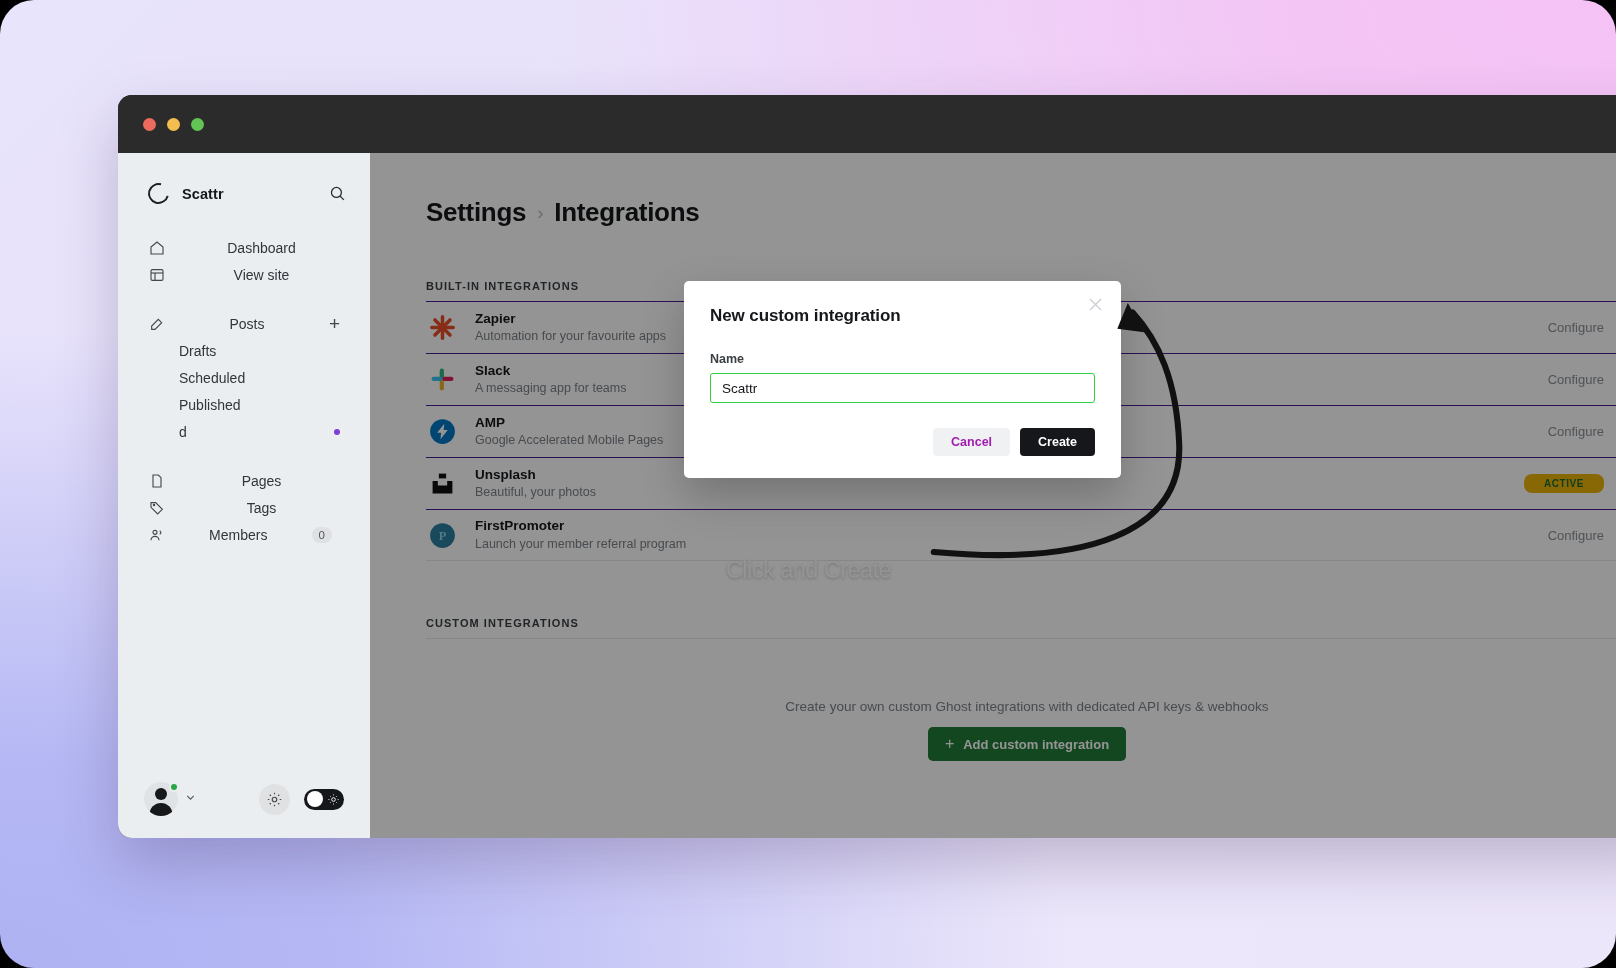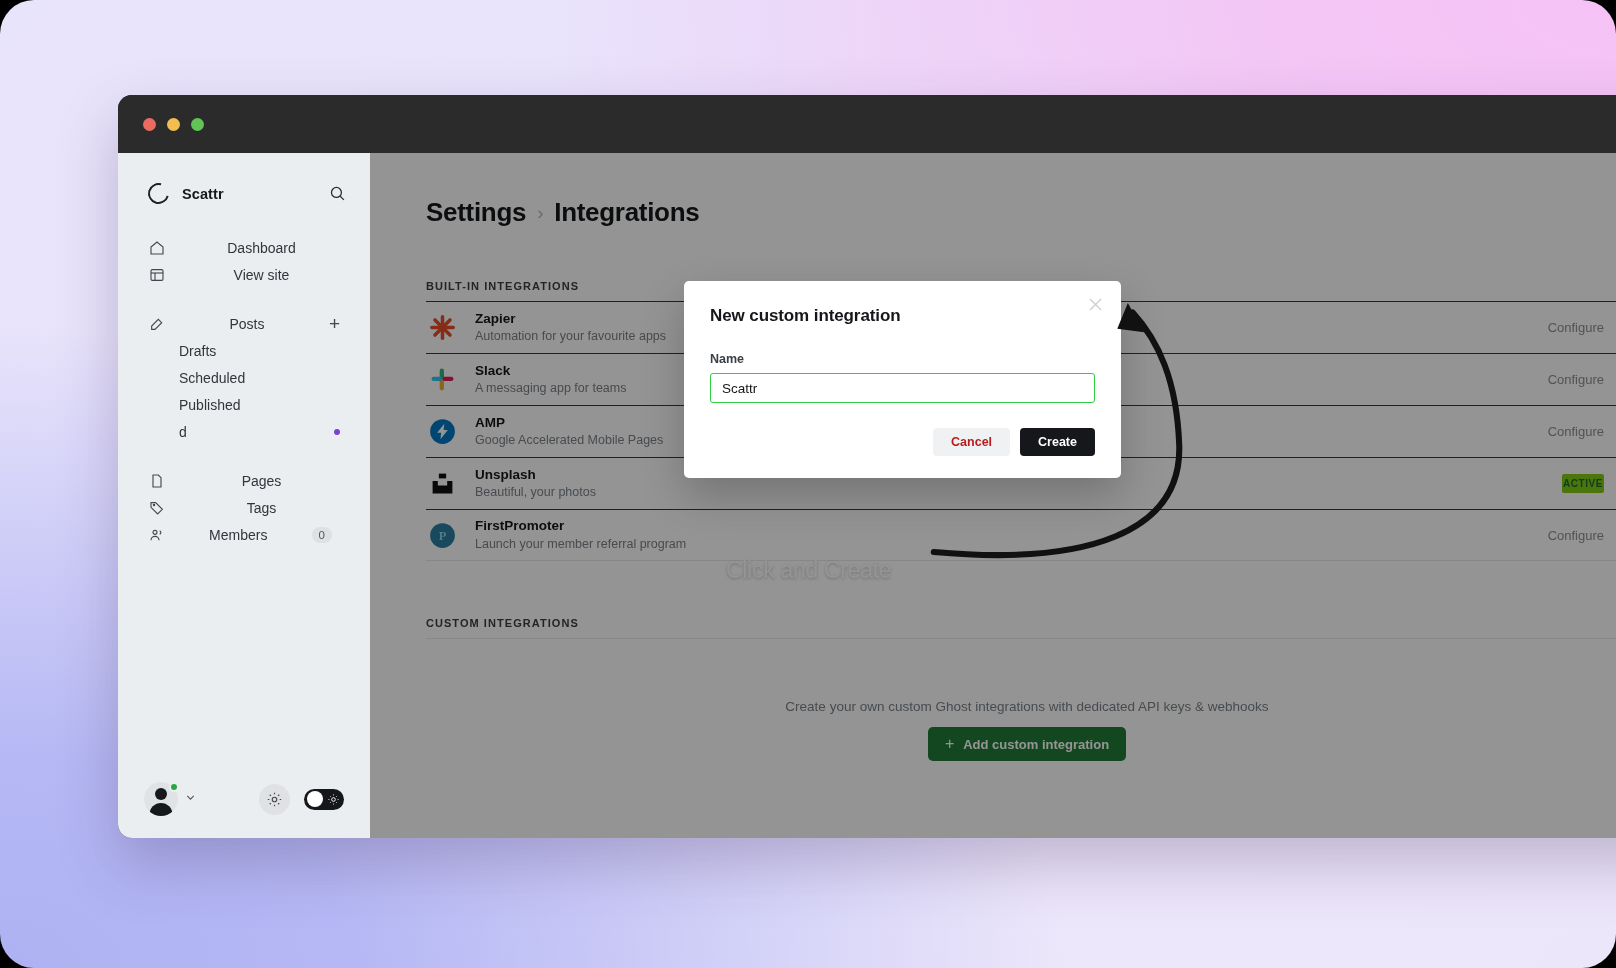--- a/index.html
+++ b/index.html
@@ -162,23 +162,23 @@
   }
   .int-text { flex: 1; min-width: 0; }
   .int-name { font-size: 13.5px; font-weight: 700; color: #15171a; line-height: 1.35; }
   .int-desc { font-size: 12.5px; color: #7c8288; line-height: 1.35; }
   .int-action {
     display: flex; align-items: center; gap: 11px;
     font-size: 13px; color: #8a9096;
   }
   .int-chev { color: #b4b9be; display: flex; }
   .badge-active {
-    background: #84cc16; color: #1c6b33;
+    background: #eab308; color: #1c6b33;
     font-size: 10px; font-weight: 700; letter-spacing: .55px;
-    padding: 4px 1px; border-radius: 2px;
+    padding: 4px 20px; border-radius: 8px;
   }
 
   .custom-section { margin-top: 56px; }
   .custom-divider { border-top: 1px solid #e6e9eb; margin-top: 9px; }
   .empty-state {
     text-align: center; padding-top: 60px;
   }
   .empty-text { font-size: 13.5px; color: #7c8288; }
   .btn-add {
     margin-top: 13px;
@@ -222,21 +222,21 @@
   .modal-actions {
     position: absolute; right: 26px; bottom: 22px;
     display: flex; gap: 10px;
   }
   .btn {
     border: none; border-radius: 4px;
     font-size: 12.5px; font-weight: 600;
     padding: 0 18px; height: 28px;
     font-family: "Liberation Sans", sans-serif;
   }
-  .btn-cancel { background: #f0f1f3; color: #b91c1c; }
+  .btn-cancel { background: #f0f1f3; color: #a21caf; }
   .btn-create { background: #15171a; color: #fff; }
 
   
   #annotation {
     position: absolute; inset: 0; z-index: 60; pointer-events: none;
   }
   #annotation-label {
     position: absolute;
     left: 608px; top: 462px;
     font-size: 23px; font-weight: 400; color: #fff;

